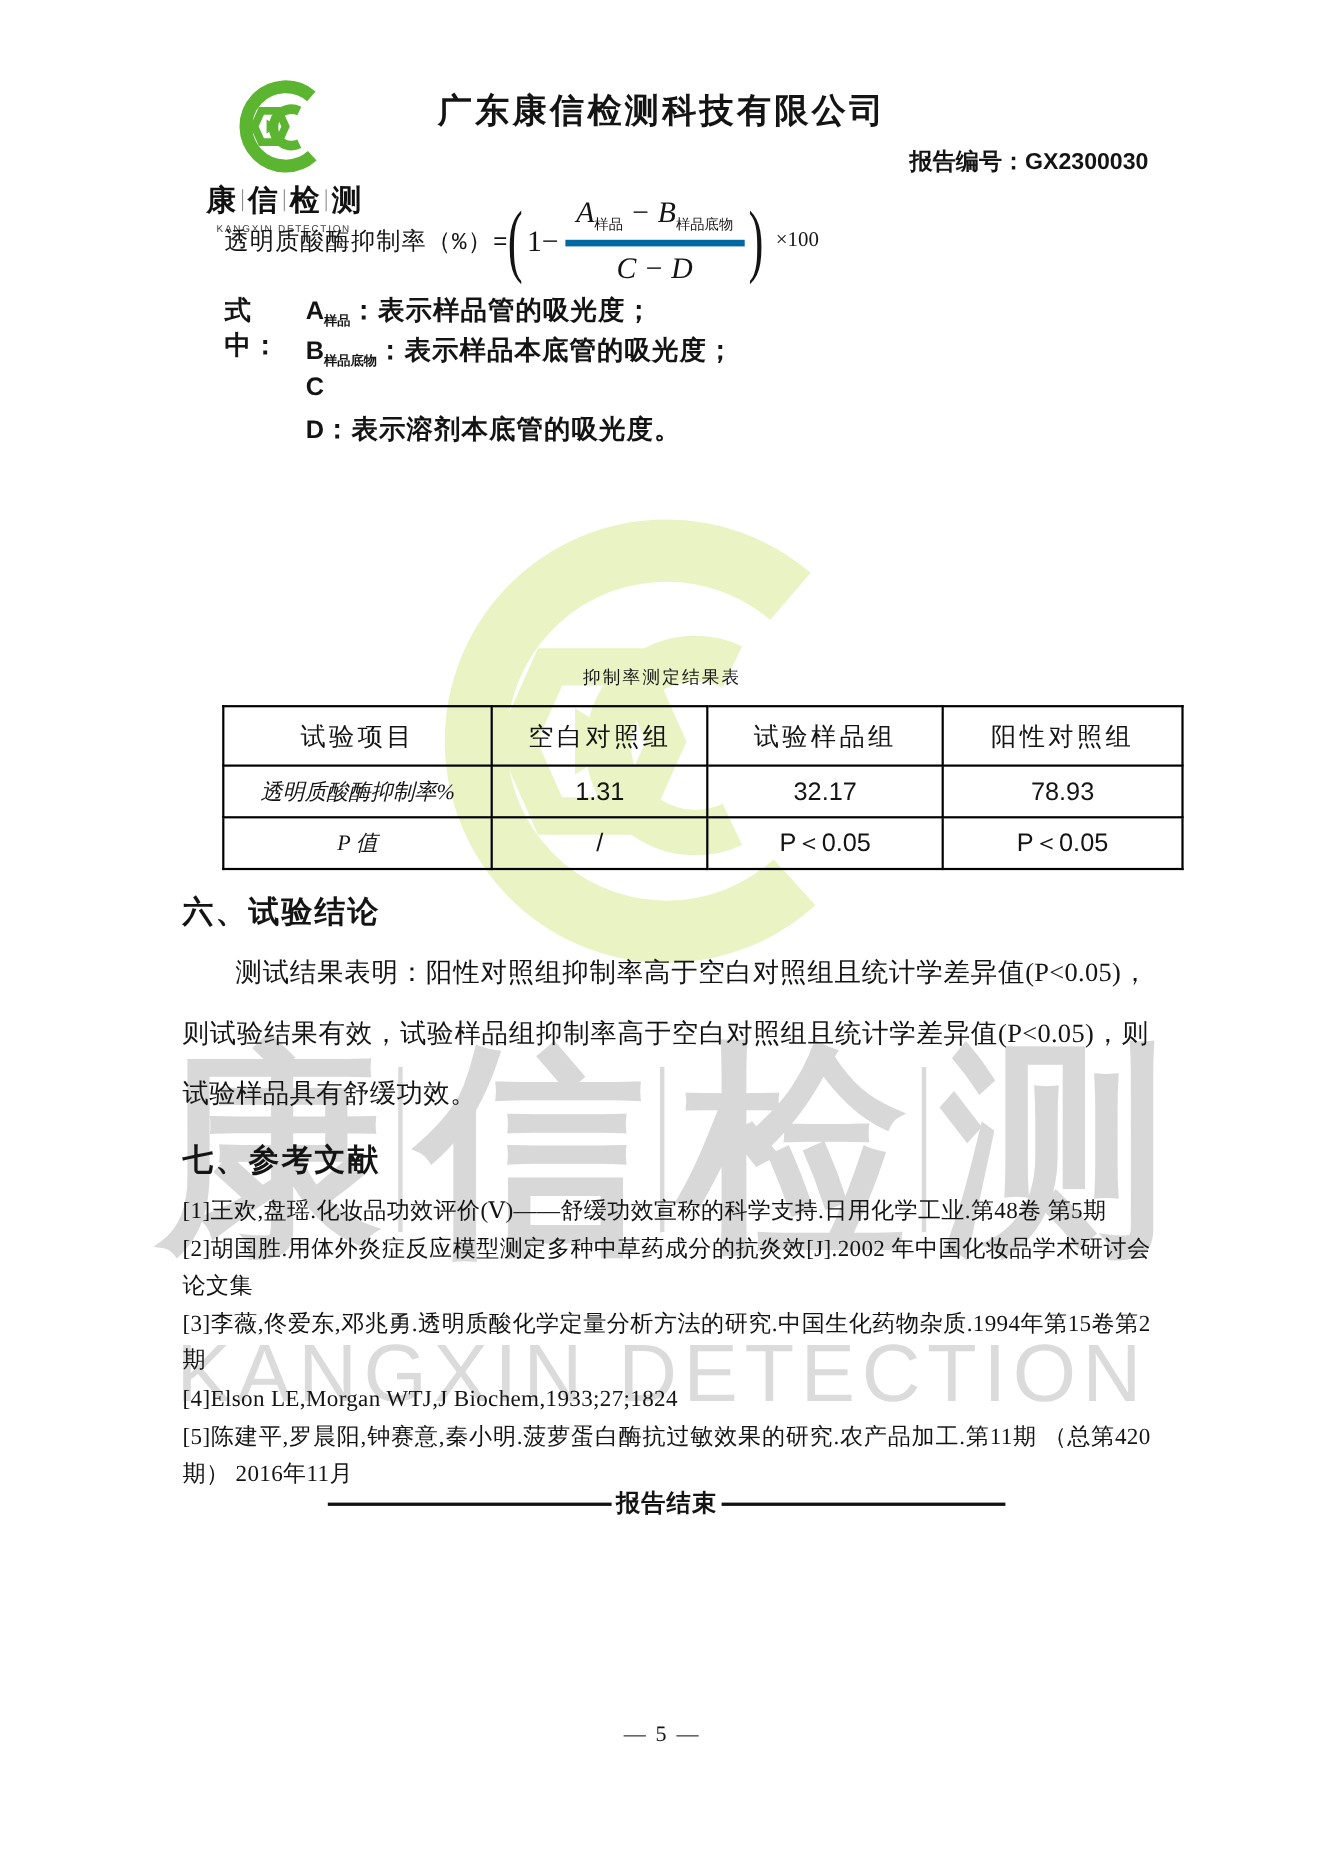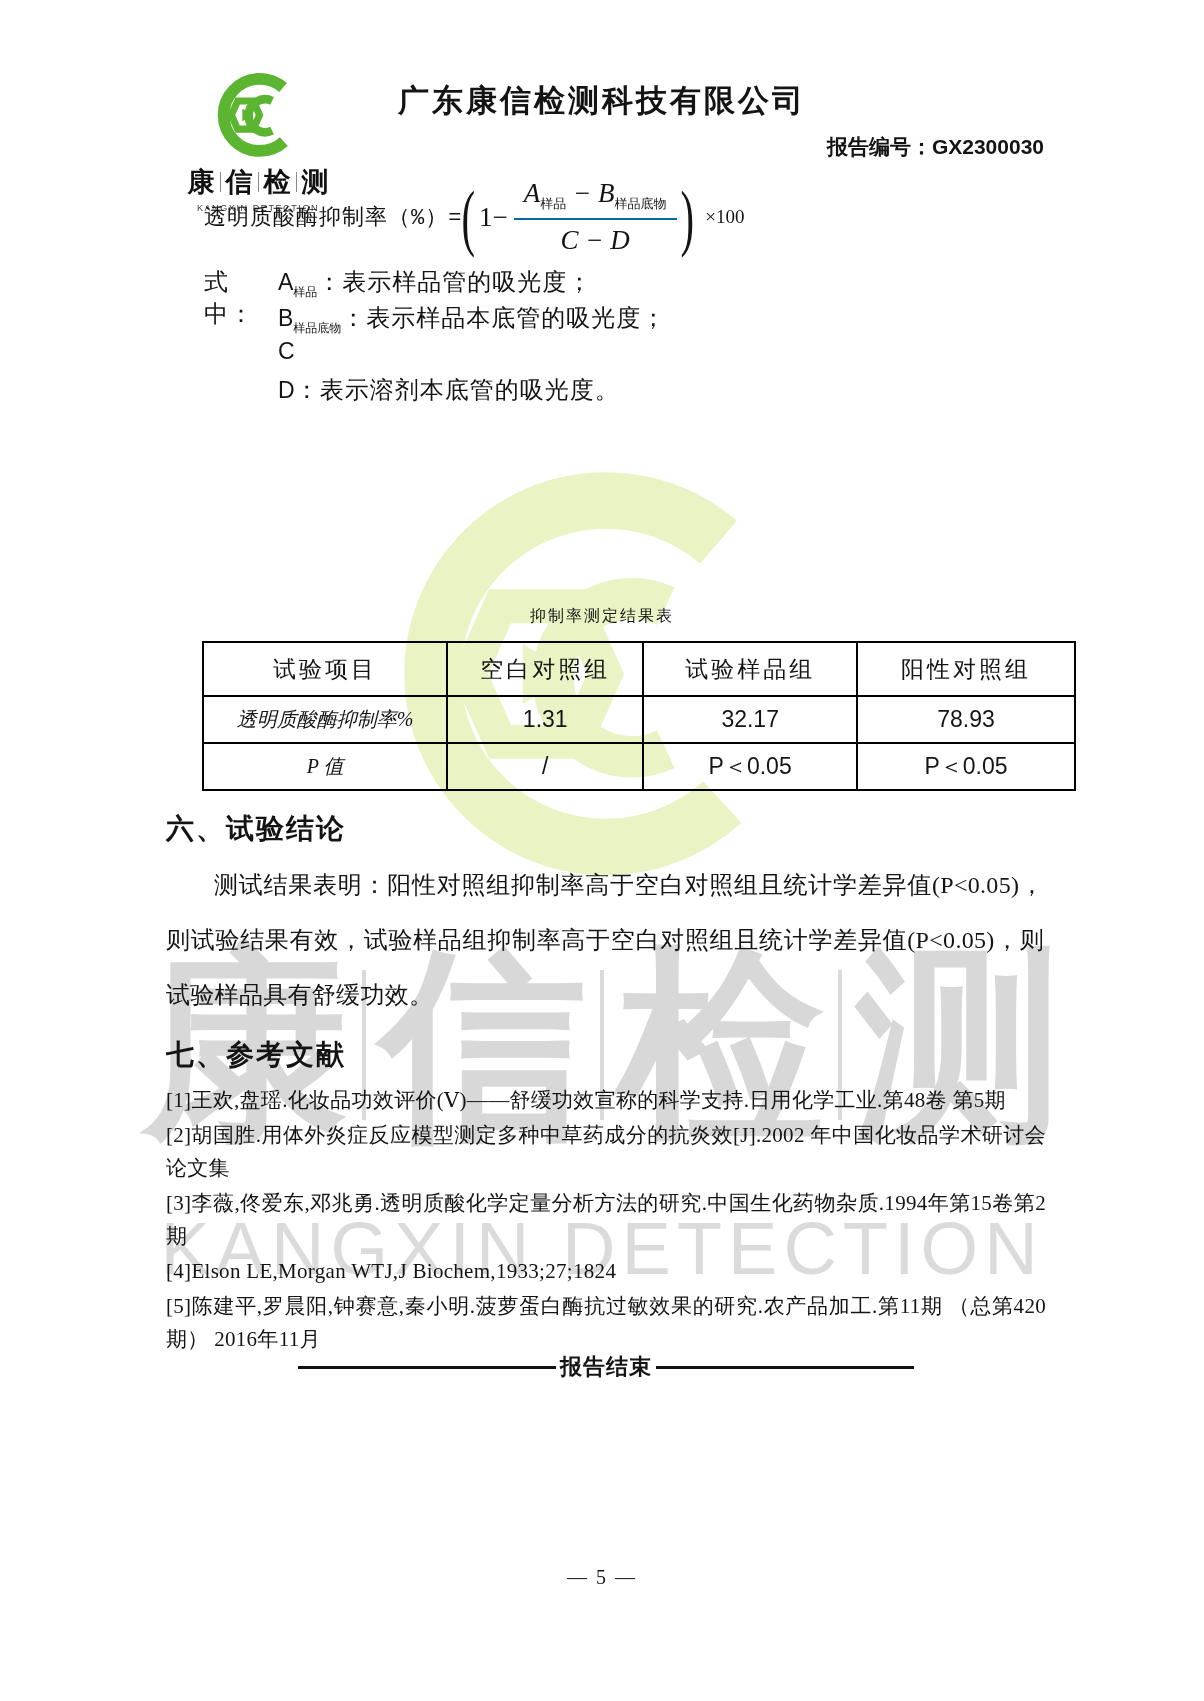--- a/index.html
+++ b/index.html
@@ -35,27 +35,27 @@
     font-size:31px;font-weight:bold;letter-spacing:3px;}
   .report-no{top:133px;right:160px;font-size:21px;font-weight:bold;
     font-family:"Liberation Sans","DejaVu Sans",sans-serif;}
   
   .formula{left:204px;top:178px;display:flex;align-items:center;}
   .f-lhs{font-size:22px;letter-spacing:1px;font-family:Liberation Mono, monospace;}
   .f-paren{font-size:74px;font-weight:400;line-height:1;transform:scaleX(.55);margin:0 -6px;}
   .f-one{font-size:27px;font-style:italic;margin:0 2px 0 4px;font-style:normal;}
   .f-frac{display:inline-flex;flex-direction:column;align-items:center;margin:0 4px;}
   .f-num,.f-den{font-style:italic;font-size:27px;}
-  .f-num{padding:0 10px 5px;border-bottom:2px solid #0369a1;text-align:right;}
+  .f-num{padding:0 10px 5px;border-bottom:6px solid #0369a1;text-align:right;}
   .f-den{padding-top:5px;}
   .f-num sub{font-size:13px;font-style:normal;letter-spacing:0;}
   .f-times{font-size:19px;margin-left:12px;}
   
   .defs{left:204px;top:266px;font-size:24px;}
-  .def-row{display:flex;align-items:baseline;height:36px;}
+  .def-row{display:flex;align-items:baseline;height:36px;font-weight:bold;}
   .def-label{width:74px;letter-spacing:1px;}
   .def-sym{font-family:"Liberation Sans","DejaVu Sans",sans-serif;font-size:23px;}
   .def-sym sub{font-size:12px;}
   .def-text{letter-spacing:1px;}
   
   .para1{left:166px;top:412px;width:876px;font-size:24px;line-height:40px;
     text-align:justify;text-indent:2em;letter-spacing:.5px;}
   
   .tbl-title{left:0;top:606px;width:100%;text-align:center;font-size:16px;letter-spacing:2px;}
   .result-table{left:170px;top:641px;width:874px;padding-left:32px;}

